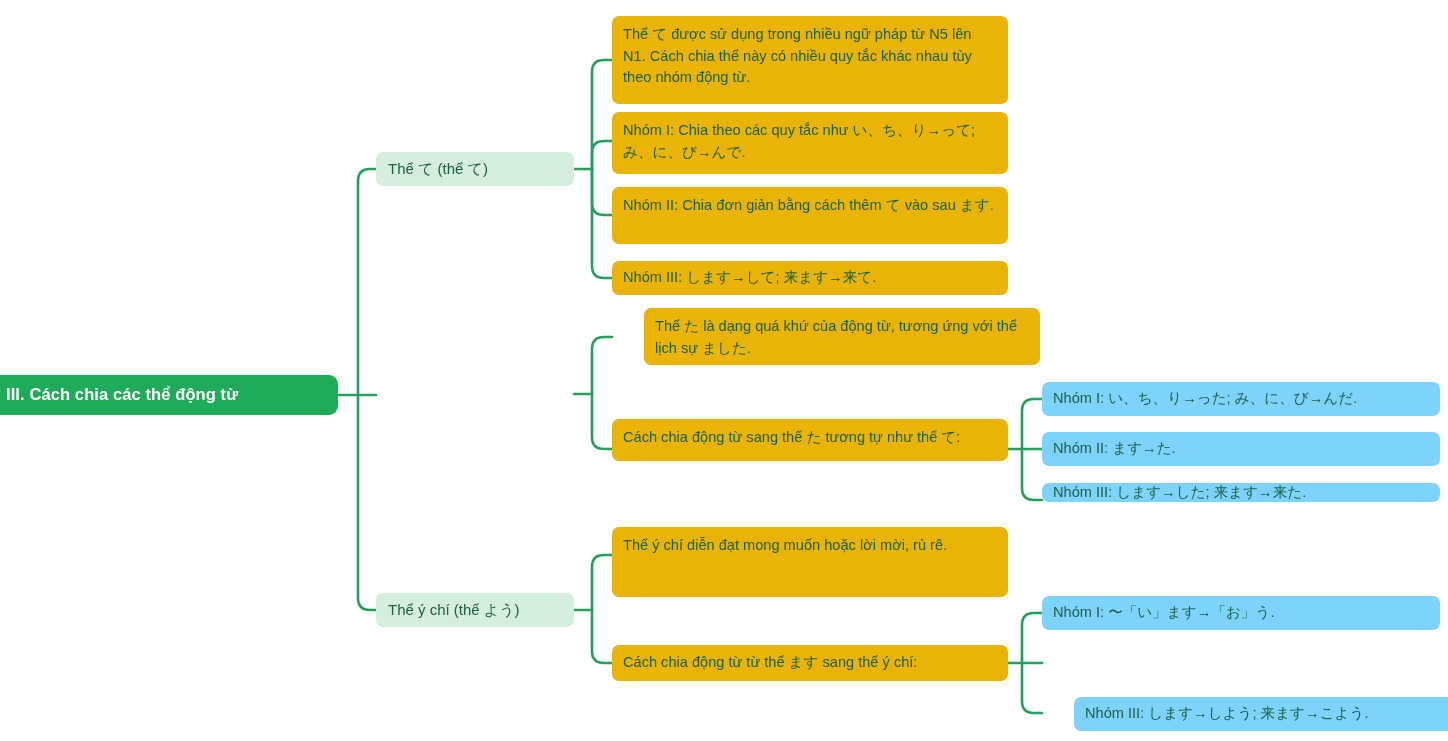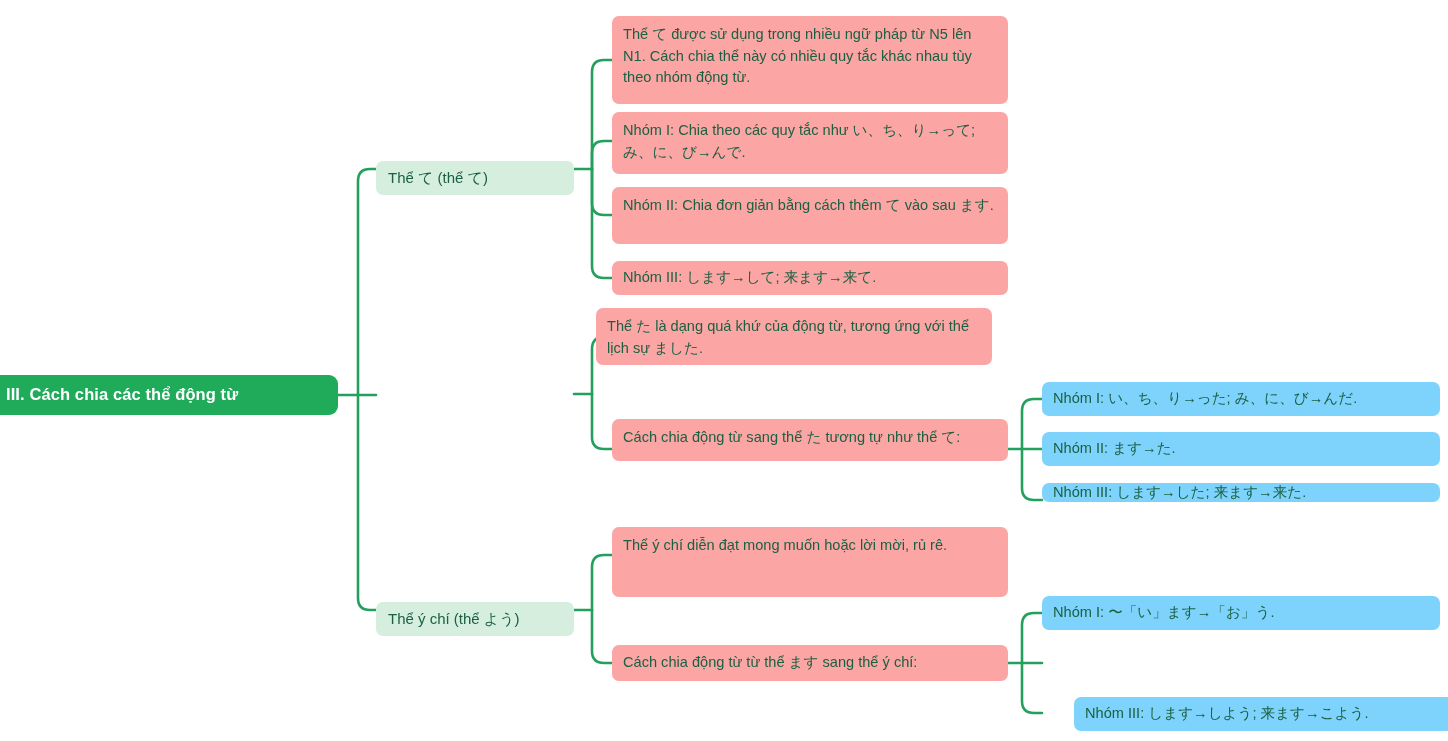--- a/index.html
+++ b/index.html
@@ -51,36 +51,35 @@
     color: #ffffff;
     font-weight: bold;
     font-size: 16.5px;
     letter-spacing: .1px;
     border-radius: 0 9px 9px 0;
     padding: 9px 16px 10px 12px;
     line-height: 1.25;
   }
 
   .node-box {
-    background: #fca5a5;
+    background: #eab308;
     color: #1c6042;
     font-size: 14.6px;
     line-height: 1.48;
     border-radius: 7px;
     padding: 8px 11px 9px 11px;
   }
 
   .node-l2 {
     background: #d6eede;
     color: #1c6042;
     font-size: 15px;
     border-radius: 7px;
     padding: 9px 12px 10px 12px;
     line-height: 1.4;
-    margin-top: 9px;
   }
 
   .node-leaf {
     background: #7dd3fc;
     color: #1c6042;
     font-size: 14.6px;
     border-radius: 7px;
     padding: 9px 11px 10px 11px;
     line-height: 1.4;
     white-space: nowrap;
@@ -146,21 +145,21 @@
   </div>
 
   <div class="node node-box" style="left:612px; top:187px; width:396px; height:57px; align-items:flex-start;">
     <span>Nhóm II: Chia đơn giản bằng cách thêm て vào sau ます.</span>
   </div>
 
   <div class="node node-box" style="left:612px; top:261px; width:396px; height:34px;">
     <span>Nhóm III: します→して; 来ます→来て.</span>
   </div>
 
-  <div class="node node-box" style="left:596px; top:308px; width:396px; height:57px; align-items:flex-start;">
+  <div class="node node-box" style="left:644px; top:308px; width:396px; height:57px; align-items:flex-start;">
     <span>Thể た là dạng quá khứ của động từ, tương ứng với thể lịch sự ました.</span>
   </div>
 
   <div class="node node-box" style="left:612px; top:419px; width:396px; height:42px; align-items:flex-start;">
     <span>Cách chia động từ sang thể た tương tự như thể て:</span>
   </div>
 
   <div class="node node-leaf" style="left:1042px; top:382px; width:398px; height:34px;">
     <span>Nhóm I: い、ち、り→った; み、に、び→んだ.</span>
   </div>

